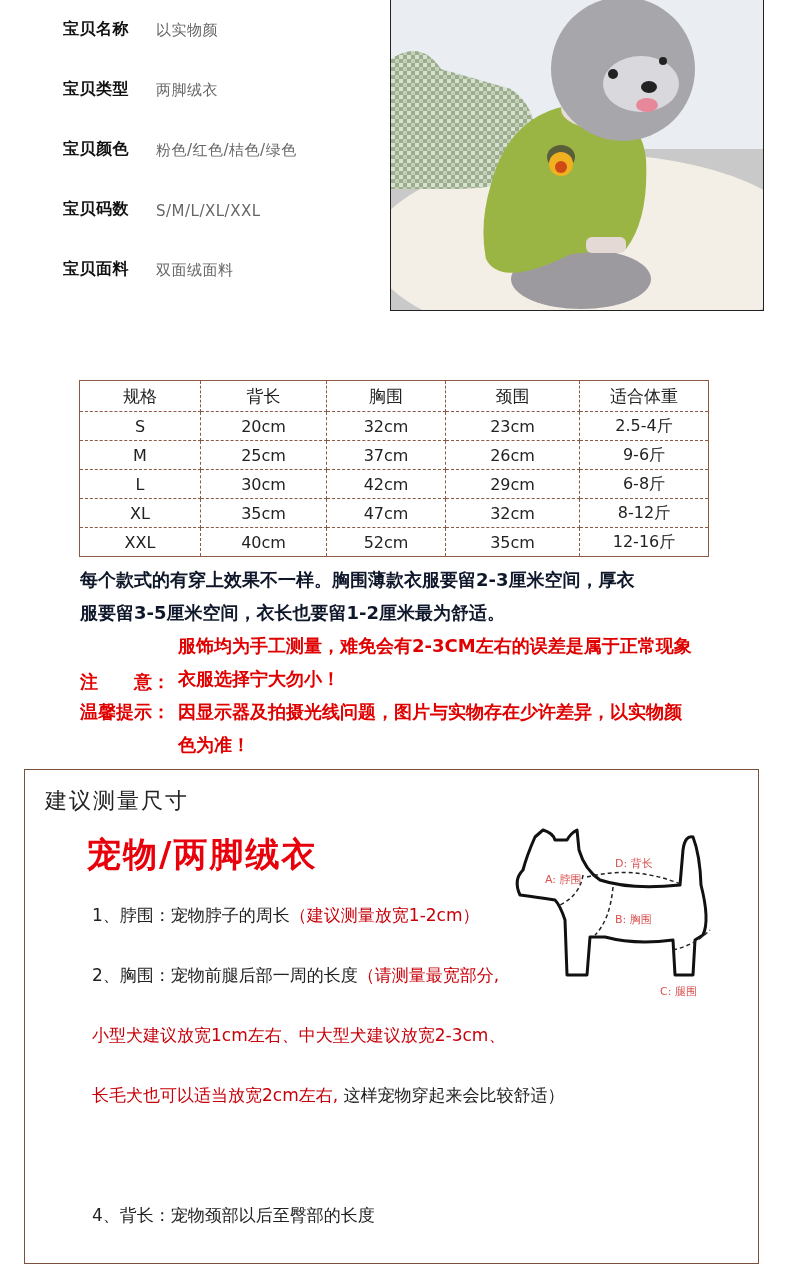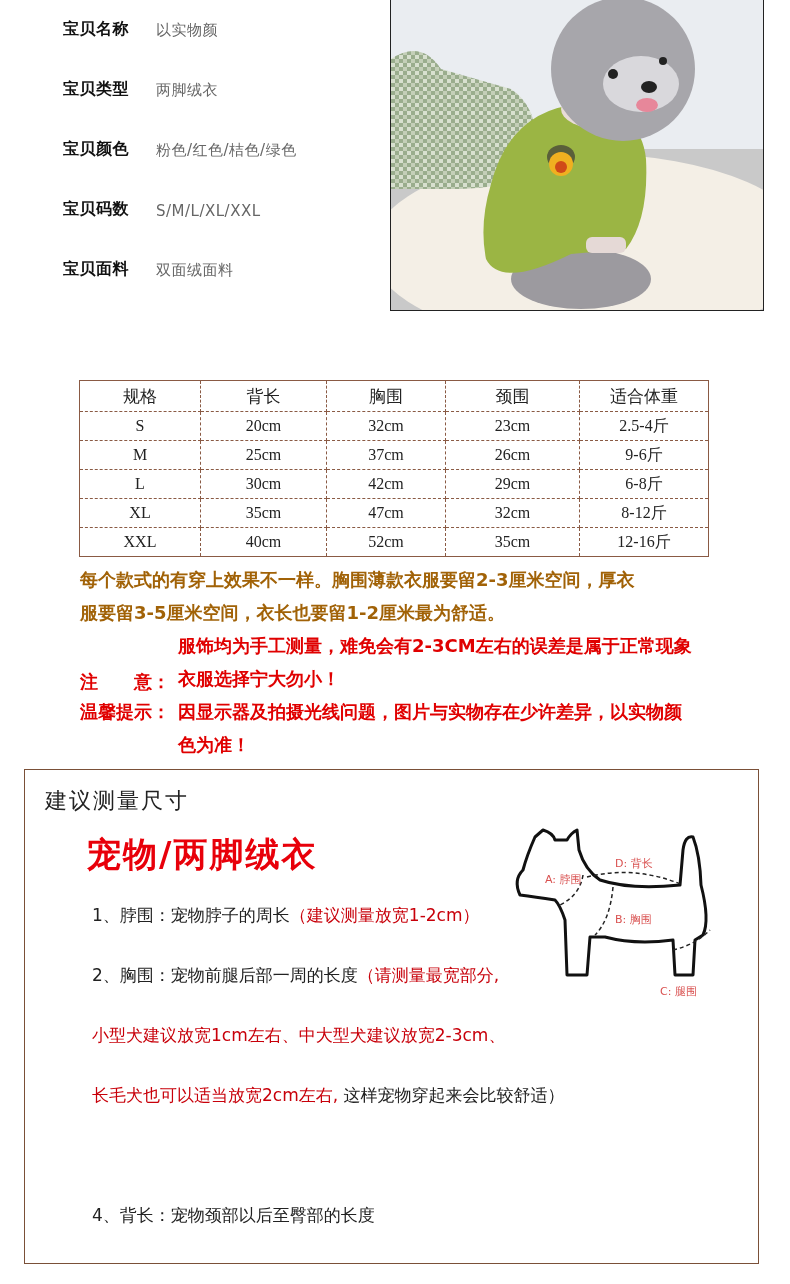--- a/index.html
+++ b/index.html
@@ -8,25 +8,25 @@
   
   .spec-row{position:absolute;left:63px;display:flex;align-items:flex-end;height:24px;}
   .spec-key{font-weight:bold;font-size:16px;color:#111;width:93px;letter-spacing:0.5px;}
   .spec-val{font-size:15px;color:#666;letter-spacing:0.5px;}
   
   .photo-frame{position:absolute;left:390px;top:-2px;width:374px;height:313px;border:1.5px solid #222;box-sizing:border-box;background:#fff;overflow:hidden;}
   
   .size-table{position:absolute;left:79px;top:380px;width:630px;height:173px;border:1.5px solid #8a5a44;box-sizing:border-box;border-collapse:collapse;}
   .size-table td{border:1px dashed #8a5a44;text-align:center;font-size:16px;color:#222;padding:0;}
   .size-table tr.head td{font-size:17px;height:30px;}
-  .size-table tr td{height:28px;font-family:Liberation Serif, serif;}
+  .size-table tr td{height:28px;}
   .c1{width:120px}.c2{width:125px}.c3{width:118px}.c4{width:133px}
   
   .note{position:absolute;font-weight:bold;font-size:18px;line-height:33px;}
-  .note.black{color:#a16207;}
+  .note.black{color:#0f172a;}
   .note.red{color:#e00000;}
   
   .measure-box{position:absolute;left:24px;top:769px;width:735px;height:495px;border:1.5px solid #7a5038;box-sizing:border-box;}
   .m-title{position:absolute;left:20px;top:16px;font-size:22px;color:#222;letter-spacing:2px;}
   .m-sub{position:absolute;left:62px;top:62px;font-size:34px;font-weight:bold;color:#e8000a;letter-spacing:2px;}
   .m-line{position:absolute;left:31px;font-size:17px;color:#222;white-space:nowrap;margin-left:36px;}
   .m-line .r{color:#c8000a;}
   .red-line{color:#c8000a;}
 </style>
 </head>

